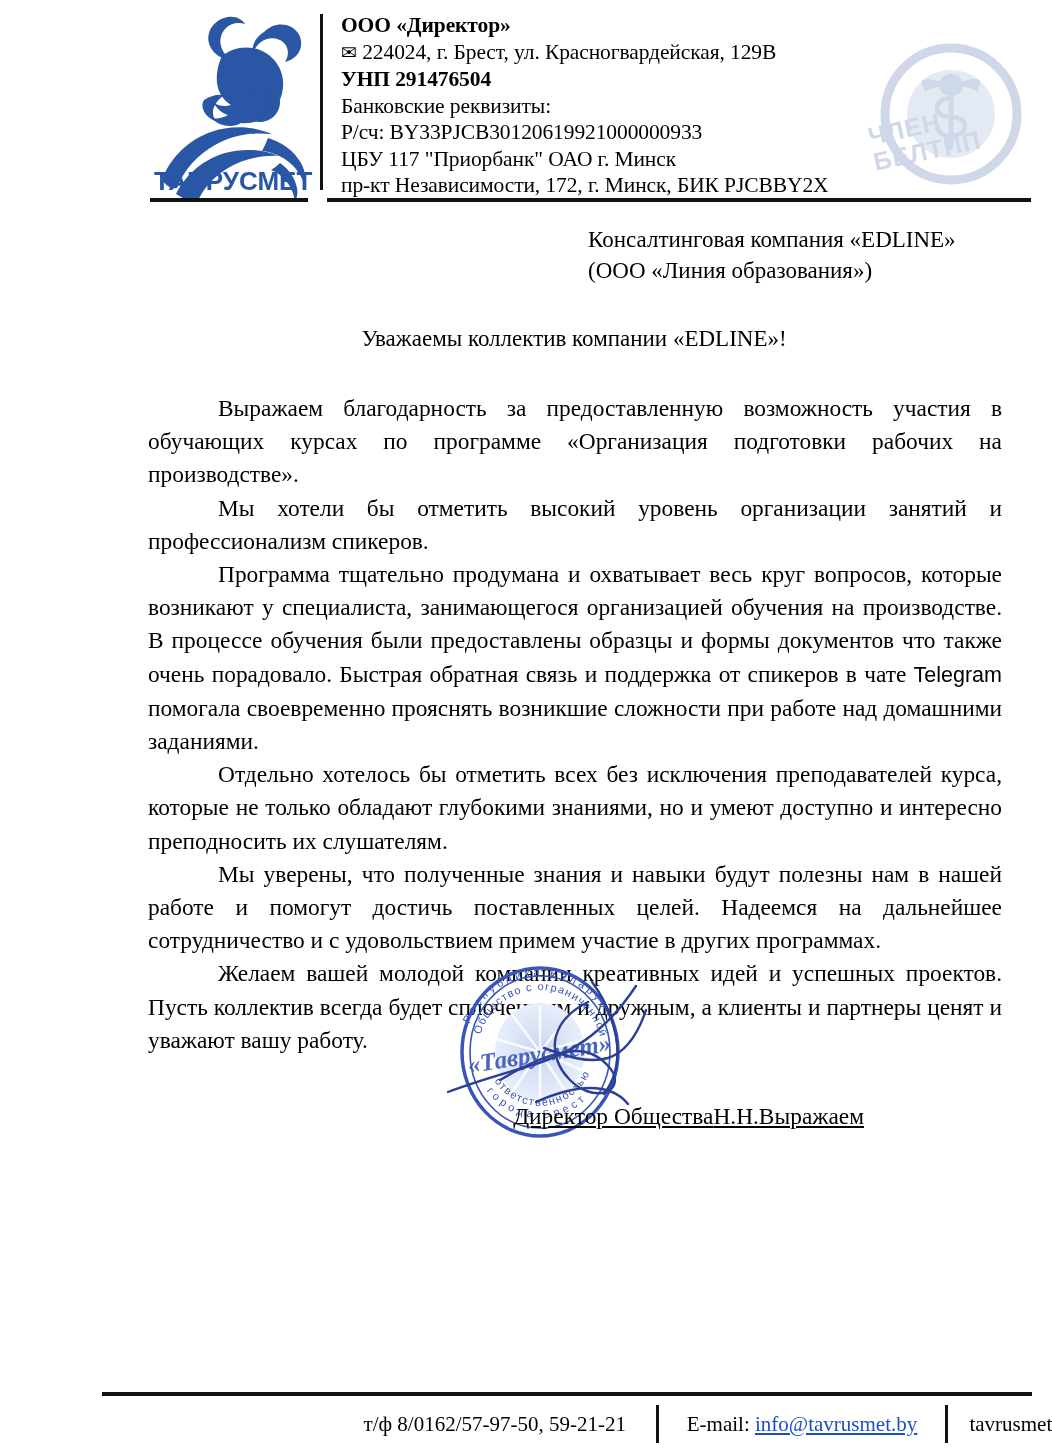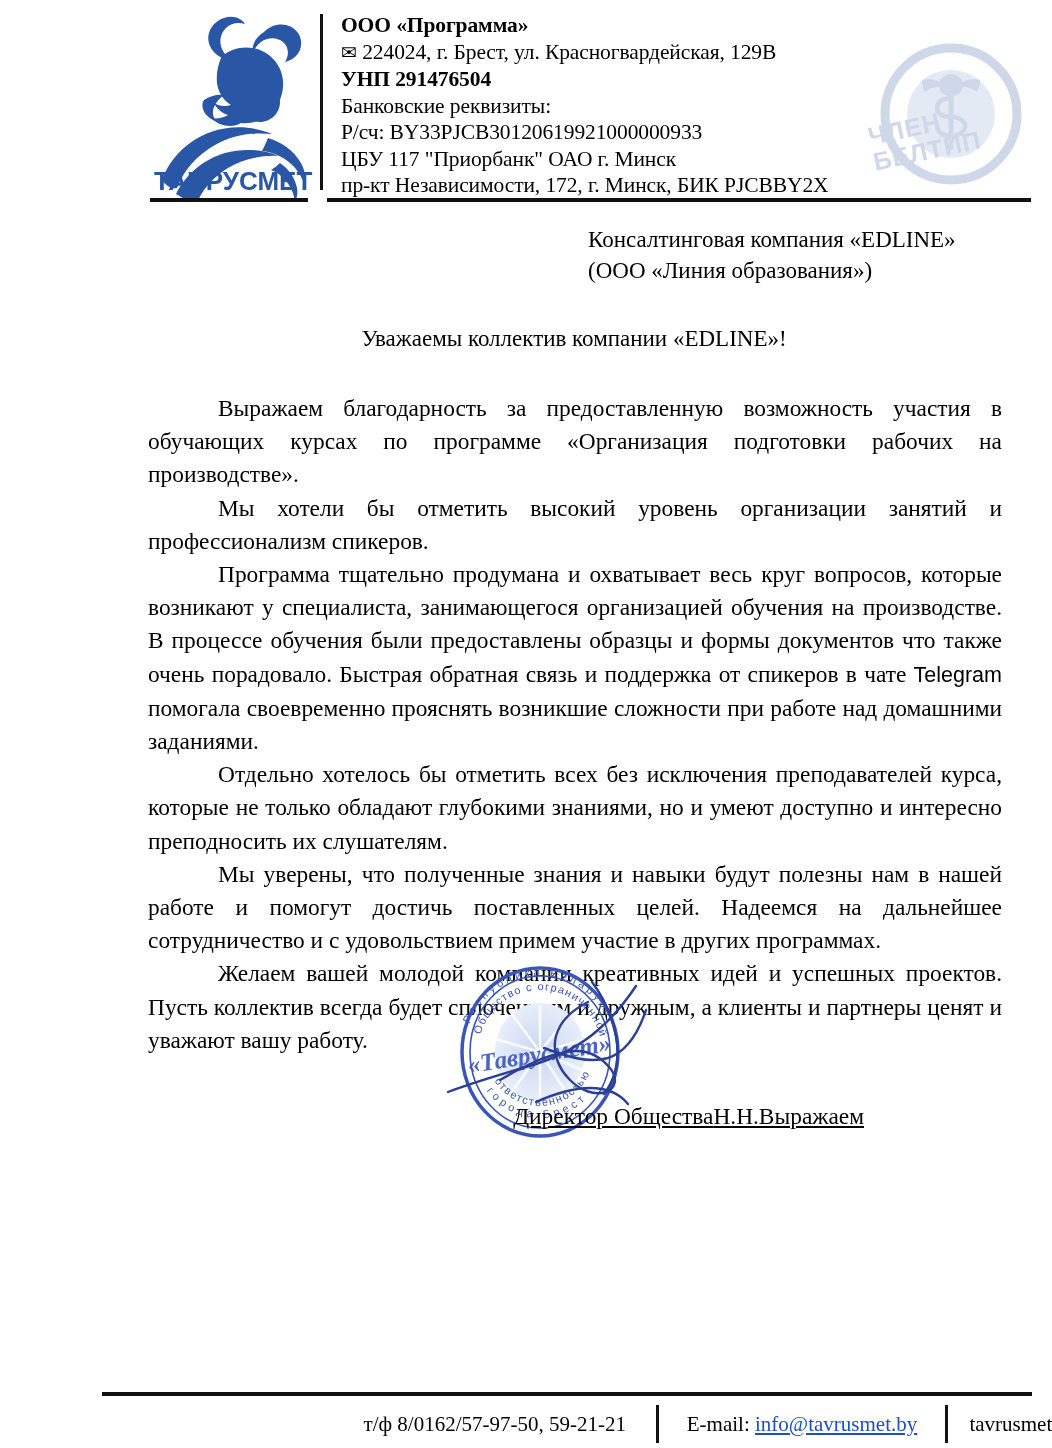--- a/index.html
+++ b/index.html
@@ -223,21 +223,21 @@
           <path d="M120 130c14 4 26 13 33 25 4 7 5 15 4 23-3-9-8-17-15-23-8-7-18-11-28-12 2-4 4-8 6-13z"></path>
           <path d="M132 155c9 6 15 15 17 25 1 5 0 10-2 14-1-8-4-15-9-21-4-5-9-9-15-11 3-2 6-4 9-7z"></path>
         </g>
         <text x="6" y="182" font-family="Liberation Sans, sans-serif" font-size="26" font-weight="bold" fill="#2a57a5">ТАВРУСМЕТ</text>
       </svg>
     </div>
 
     <div class="vrule"></div>
 
     <div class="req-cell">
-      <div class="req-line bold">ООО «Программа»</div>
+      <div class="req-line bold">ООО «Директор»</div>
       <div class="req-line"><span class="env-icon">✉</span> <span>224024, г. Брест, ул. Красногвардейская, 129В</span></div>
       <div class="req-line bold gap">УНП 291476504</div>
       <div class="req-line">Банковские реквизиты:</div>
       <div class="req-line">Р/сч: BY33PJCB30120619921000000933</div>
       <div class="req-line">ЦБУ 117 "Приорбанк" ОАО г. Минск</div>
       <div class="req-line">пр-кт Независимости, 172, г. Минск, БИК PJCBBY2X</div>
     </div>
   </div>
 
   <div class="rule-left"></div>

